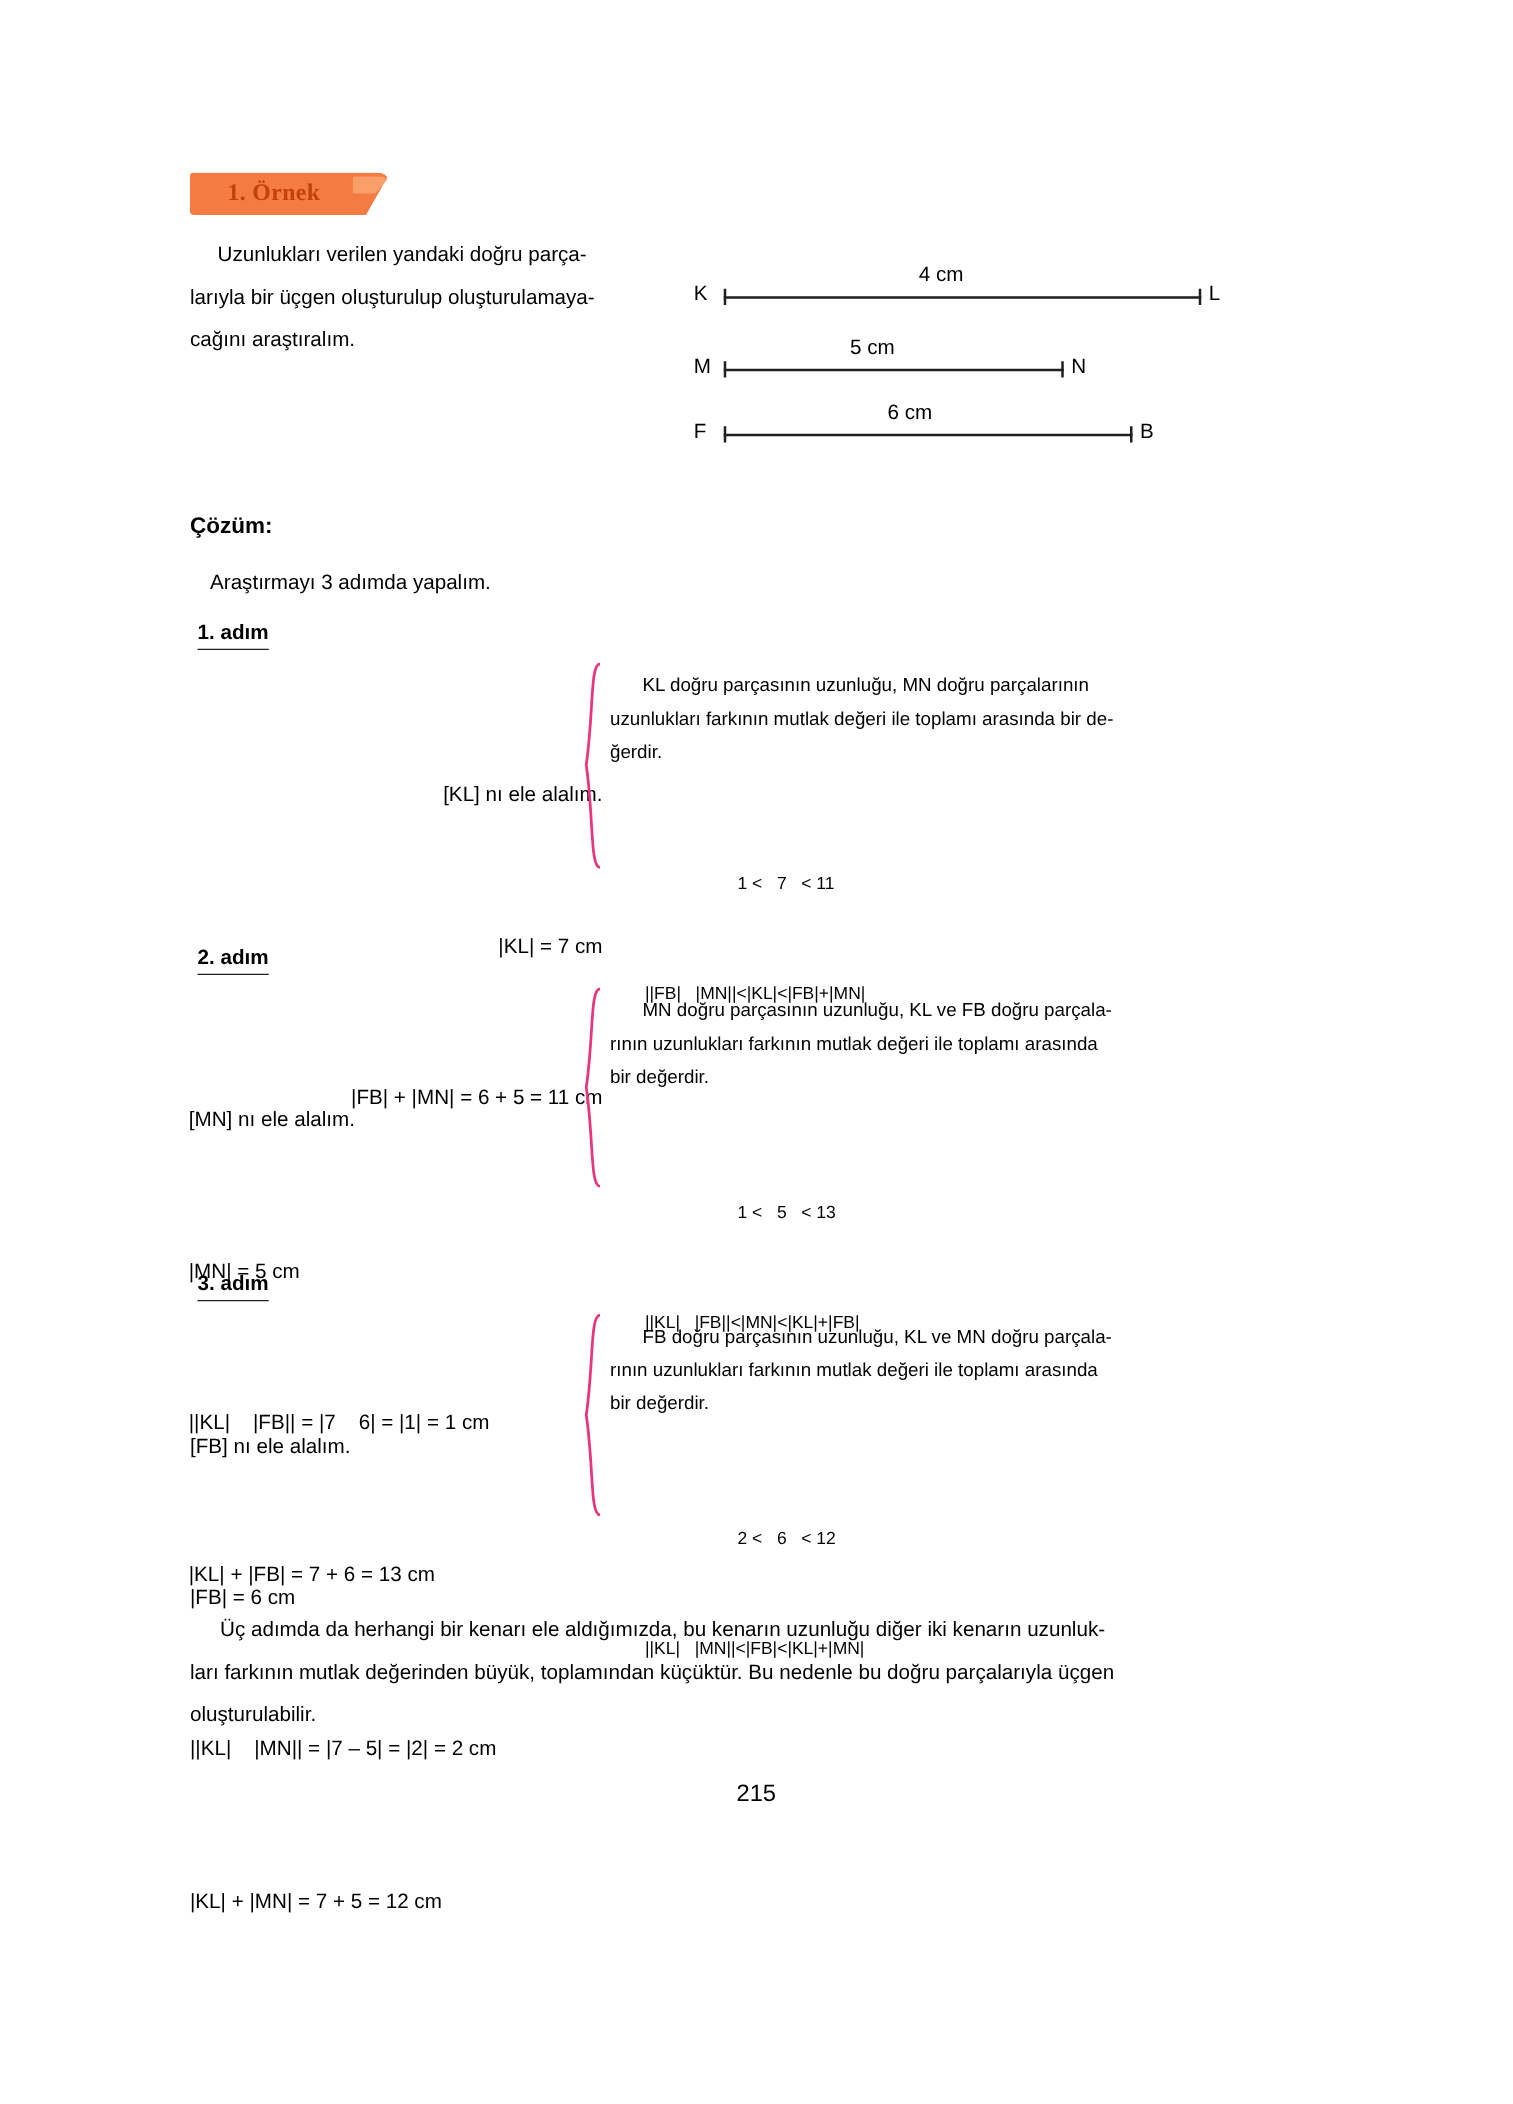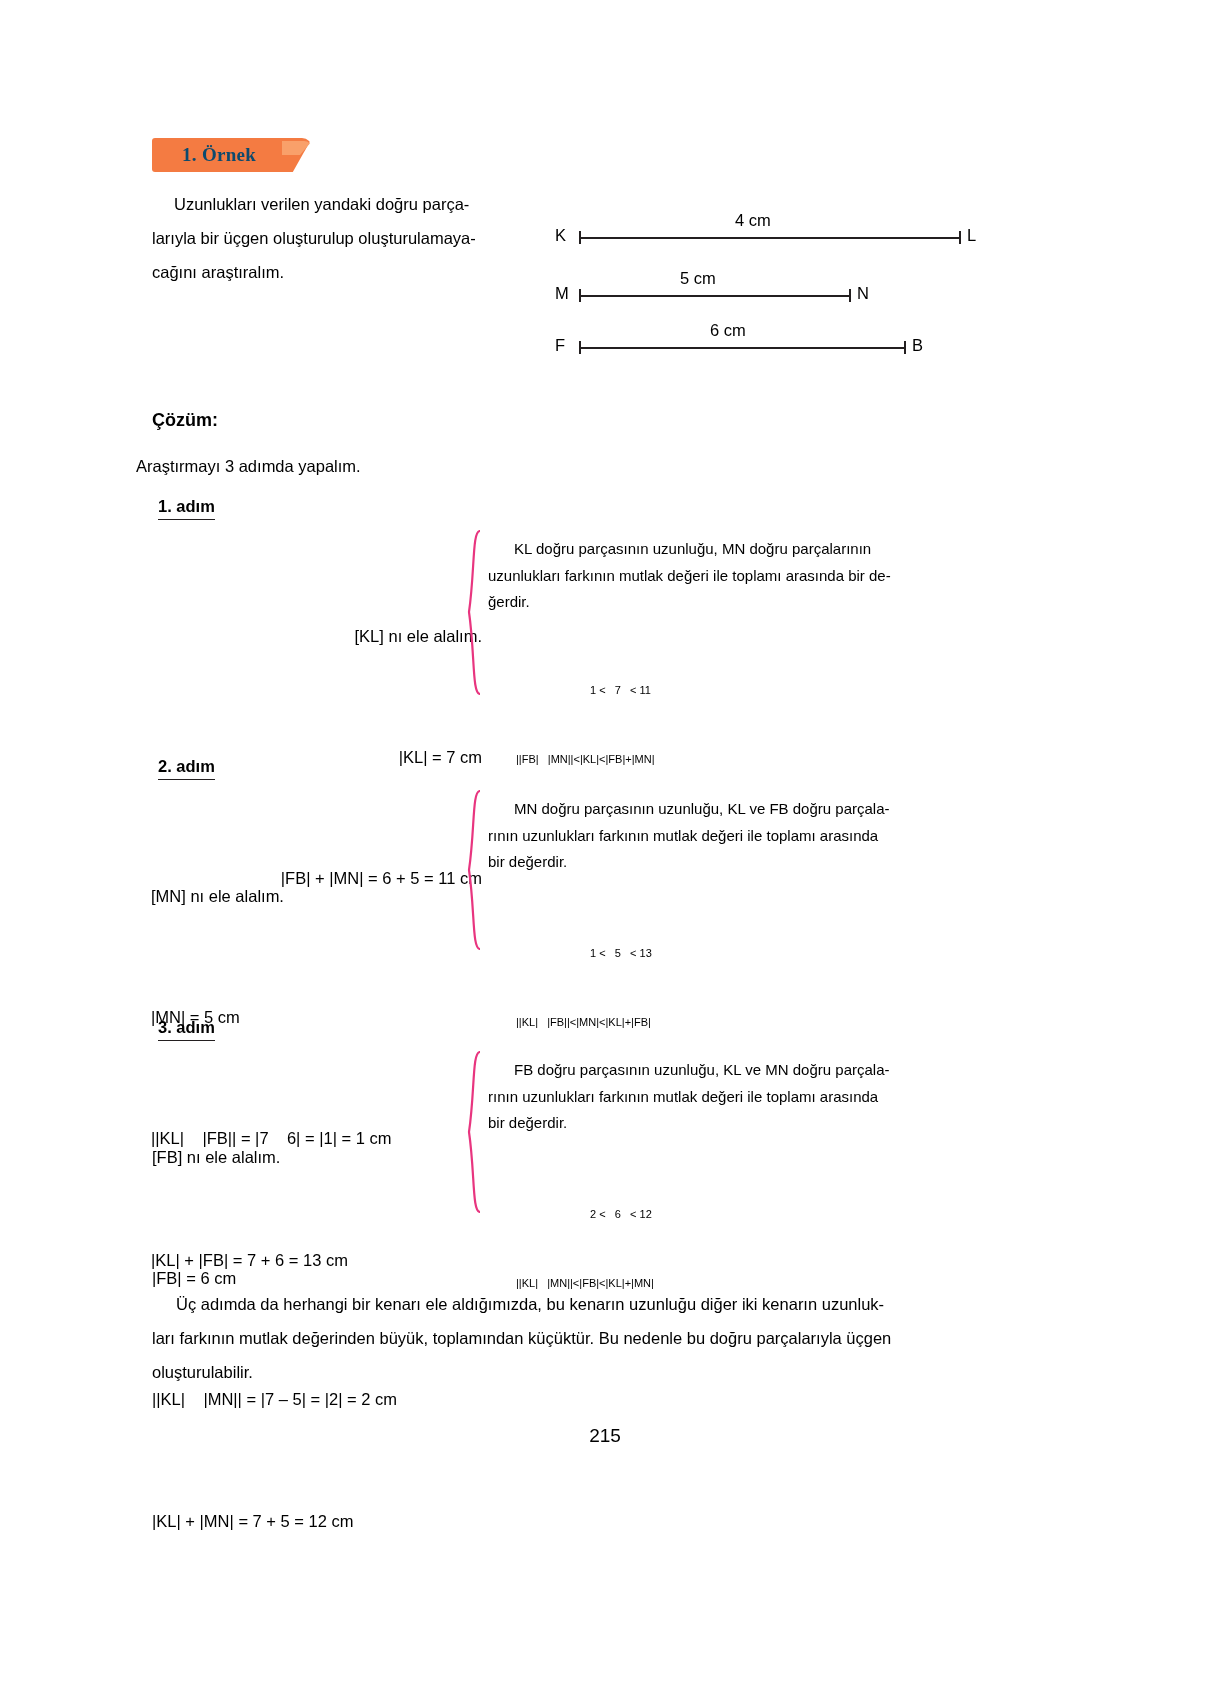--- a/index.html
+++ b/index.html
@@ -47,21 +47,21 @@
     clip-path: polygon(0 0, 100% 0, 60% 100%, 0 100%);
     border-radius: 0 8px 0 0;
   }
   .ornek-label {
     position: absolute;
     left: 30px;
     top: 6px;
     font-family: "Liberation Serif", serif;
     font-weight: bold;
     font-size: 19px;
-    color: #0c4a6e;
+    color: #c2410c;
     letter-spacing: 0.3px;
   }
 
   
   .intro-text {
     position: absolute;
     left: 152px;
     top: 188px;
     width: 360px;
     font-size: 16.5px;
@@ -107,21 +107,21 @@
   
   .cozum-head {
     position: absolute;
     left: 152px;
     top: 410px;
     font-size: 18px;
     font-weight: bold;
   }
   .cozum-sub {
     position: absolute;
-    left: 136px;
+    left: 168px;
     top: 457px;
     font-size: 16.5px;
   }
 
   
   .step-title {
     position: absolute;
     font-size: 16.5px;
     font-weight: bold;
     padding-bottom: 3px;
@@ -136,21 +136,21 @@
   .step-right {
     position: absolute;
     font-size: 15px;
     line-height: 1.78;
     text-align: justify;
     text-justify: inter-word;
   }
   .step-right .rt-first { text-indent: 26px; }
   .step-ineq {
     position: absolute;
-    font-size: 11px;
+    font-size: 14px;
     line-height: 2.1;
     white-space: pre;
   }
 
   
   .brace {
     position: absolute;
     width: 16px;
     color: #e8357f;
   }

